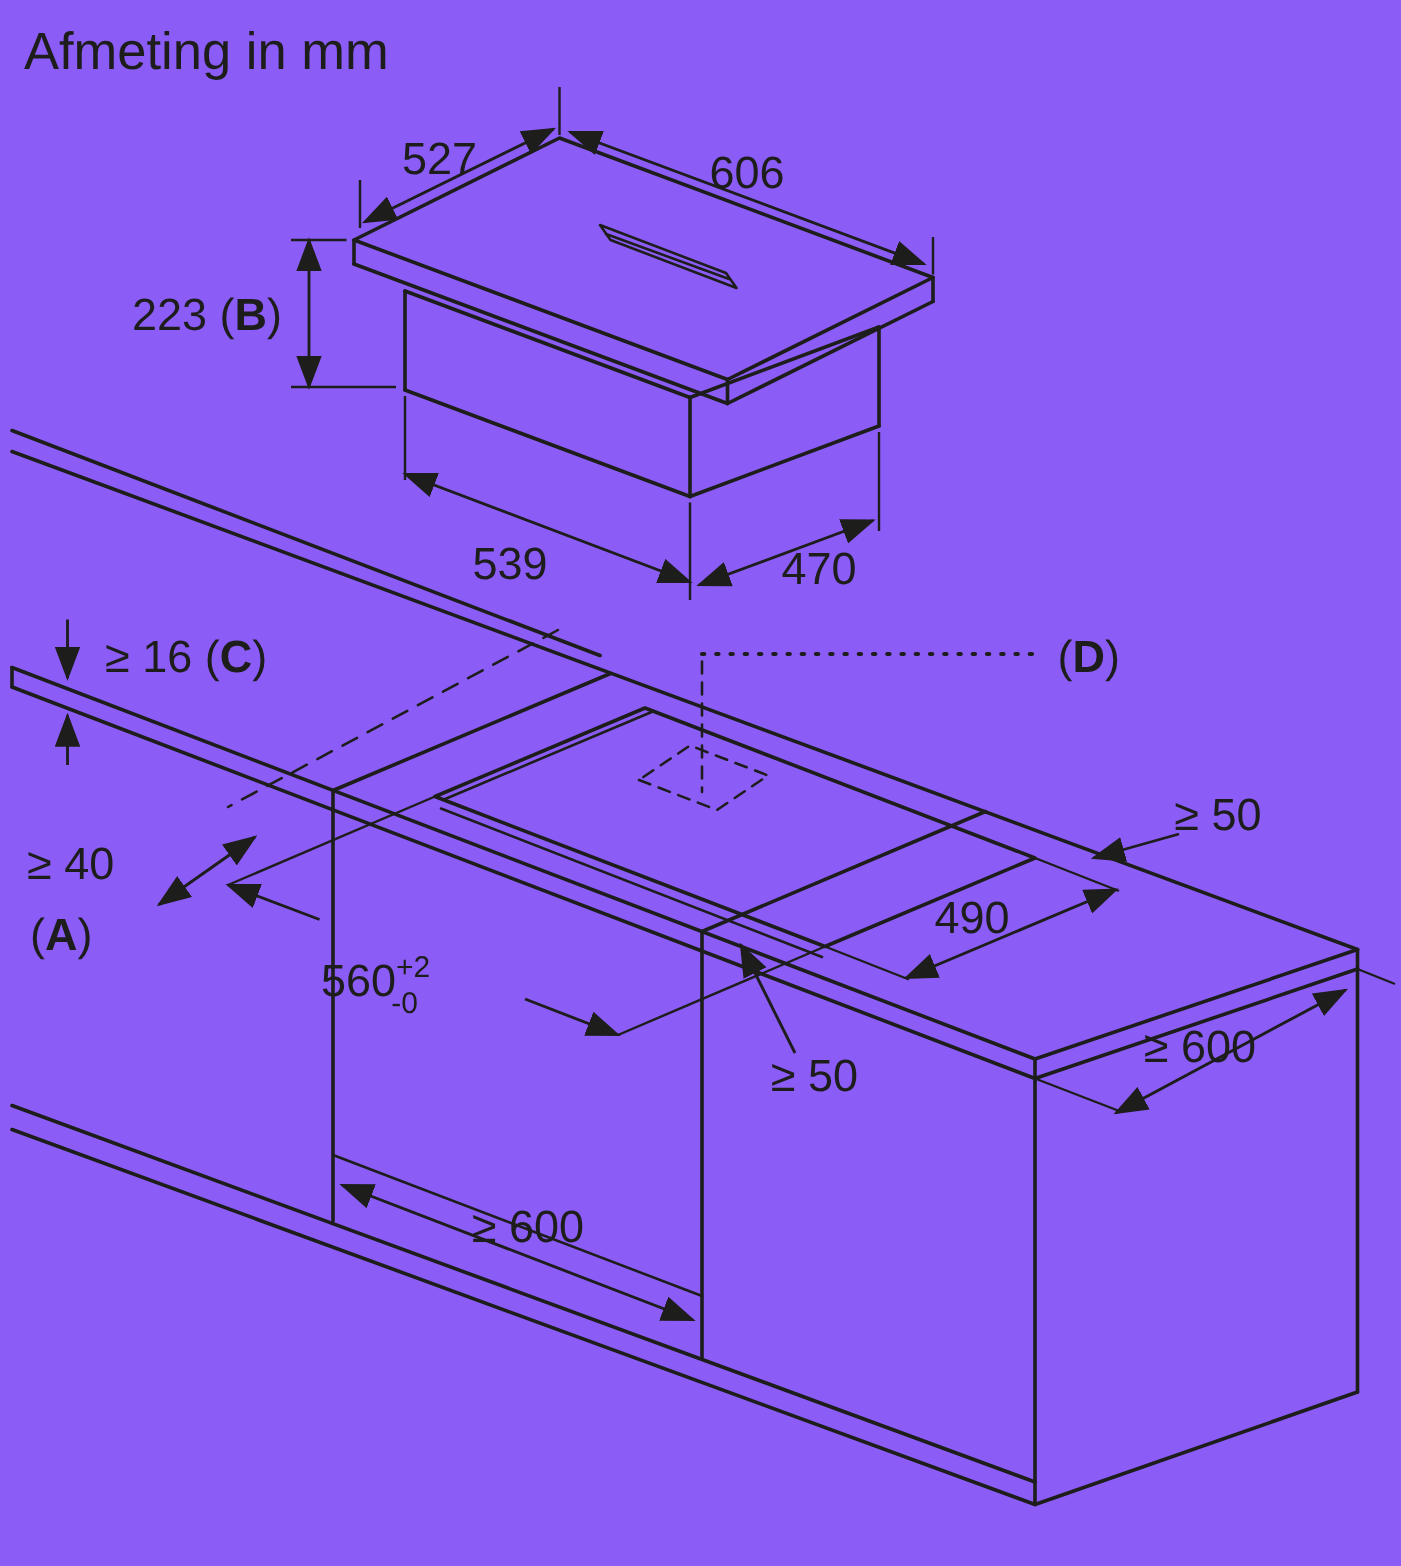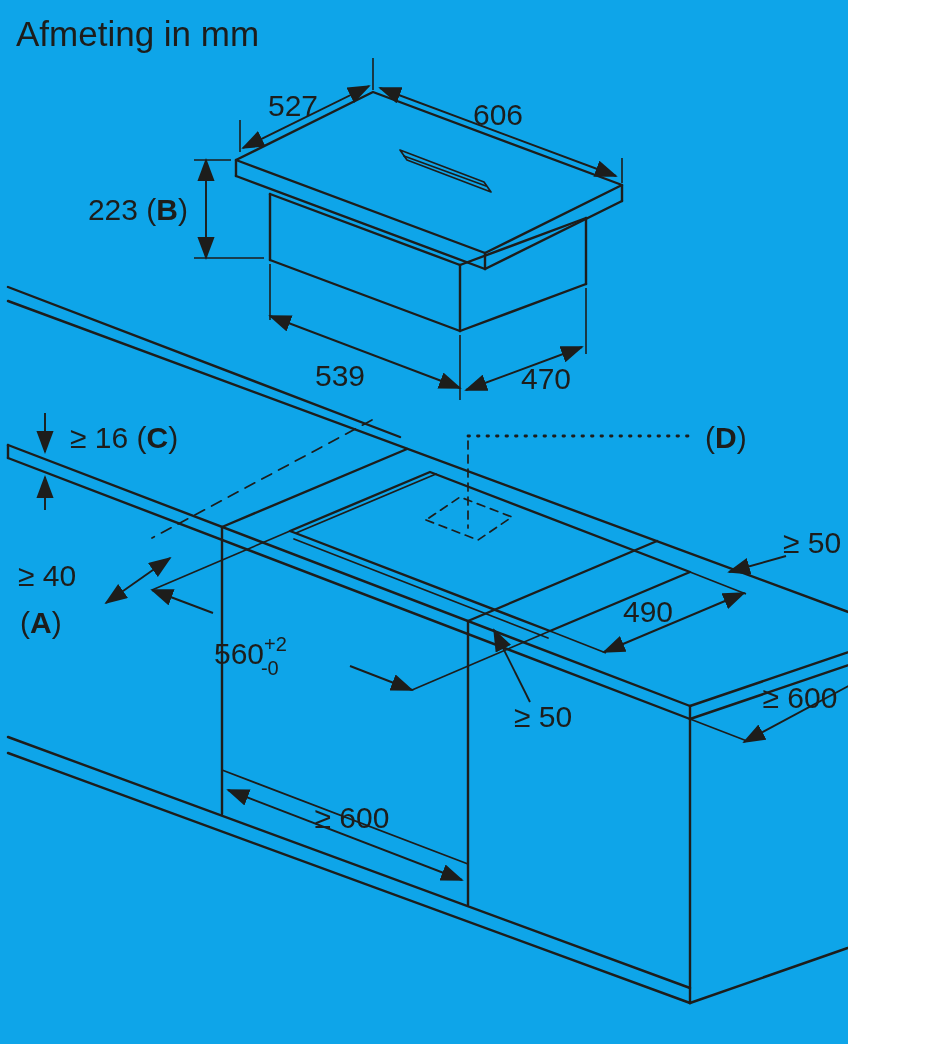--- a/index.html
+++ b/index.html
@@ -1,16 +1,16 @@
 <!DOCTYPE html>
 <html><head>
 <meta charset="utf-8">
 <style>
   html,body{margin:0;padding:0;background:#ffffff;}
-  .canvas{position:relative;width:848px;height:1044px;background:#0ea5e9;overflow:hidden;}
+  .canvas{position:relative;width:934px;height:1044px;background:#8b5cf6;overflow:hidden;}
   svg{font-family:"Liberation Sans","DejaVu Sans",sans-serif;}
   .ol{fill:none;stroke:#1d1d1b;stroke-width:2.4;stroke-linejoin:round;stroke-linecap:round;}
   .thin{stroke-width:1.7;}
   .dim{fill:none;stroke:#1d1d1b;stroke-width:1.9;}
   .ext{fill:none;stroke:#1d1d1b;stroke-width:1.6;}
   .dsh{stroke-dasharray:11 8;}
   .dsh2{stroke-dasharray:8 6;}
   .dot{stroke-dasharray:1.5 8;stroke-linecap:round;stroke-width:2.8;}
   .lbl{fill:#1d1d1b;font-size:30px;}
   .ttl{fill:#1d1d1b;font-size:35px;}

